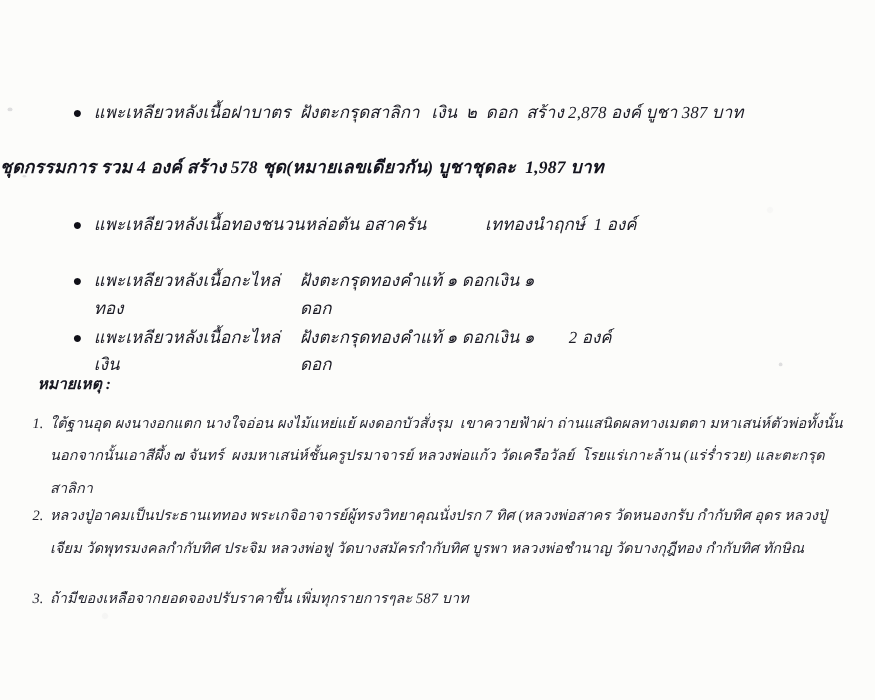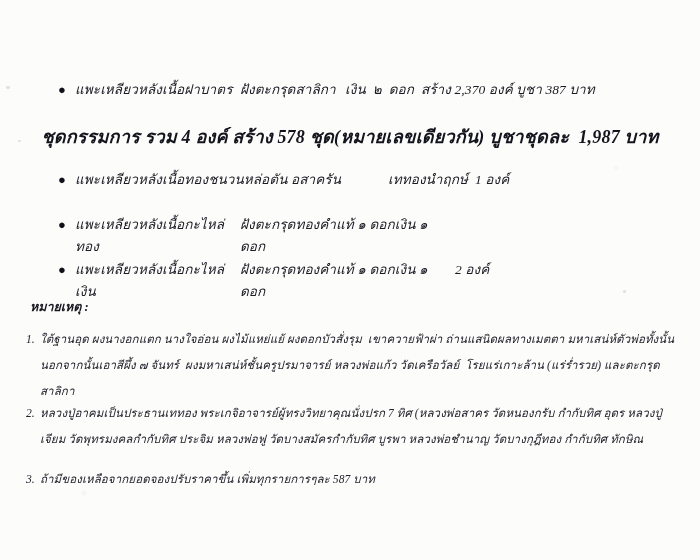--- a/index.html
+++ b/index.html
@@ -27,22 +27,22 @@
     width:17px;flex:0 0 17px;font-style:normal;
     font-size:13px;color:#101018;
   }
   .c-name{flex:0 0 165px;}
   .c-name-wide{flex:0 0 313px;}
   .c-mid{flex:0 0 105px;}
   .c-mid2{flex:0 0 215px;}
   .c-right{flex:1;}
   #row1{top:78px;}
   #committee{
-    top:122px;text-align:center;
-    font-size:18px;font-weight:bold;letter-spacing:0.2px;
+    top:122px;
+    font-size:14px;font-weight:bold;letter-spacing:0.2px;
     white-space:pre-wrap;color:#14141e;
   }
   #row3{top:168px;}
   #row4{top:213px;}
   #row5{top:258px;}
   #notes-header{
     top:297px;left:30px;right:auto;
     font-size:12.5px;font-weight:bold;color:#181822;
   }
   
@@ -64,21 +64,21 @@
 </style>
 </head>
 <body>
 
 <div class="page">
 
   <div class="abs row" id="row1">
     <span class="bullet">●</span>
     <span class="c-name">แพะเหลียวหลังเนื้อฝาบาตร</span>
     <span class="c-mid">ฝังตะกรุดสาลิกา</span>
-    <span class="c-right">เงิน  ๒  ดอก  สร้าง 2,370 องค์ บูชา 387 บาท</span>
+    <span class="c-right">เงิน  ๒  ดอก  สร้าง 2,878 องค์ บูชา 387 บาท</span>
   </div>
 
   <div class="abs" id="committee">ชุดกรรมการ รวม 4 องค์ สร้าง 578 ชุด(หมายเลขเดียวกัน) บูชาชุดละ  1,987 บาท</div>
 
   <div class="abs row" id="row3">
     <span class="bullet">●</span>
     <span class="c-name-wide">แพะเหลียวหลังเนื้อทองชนวนหล่อตัน อสาครัน</span>
     <span class="c-right">เททองนำฤกษ์  1 องค์</span>
   </div>
 

